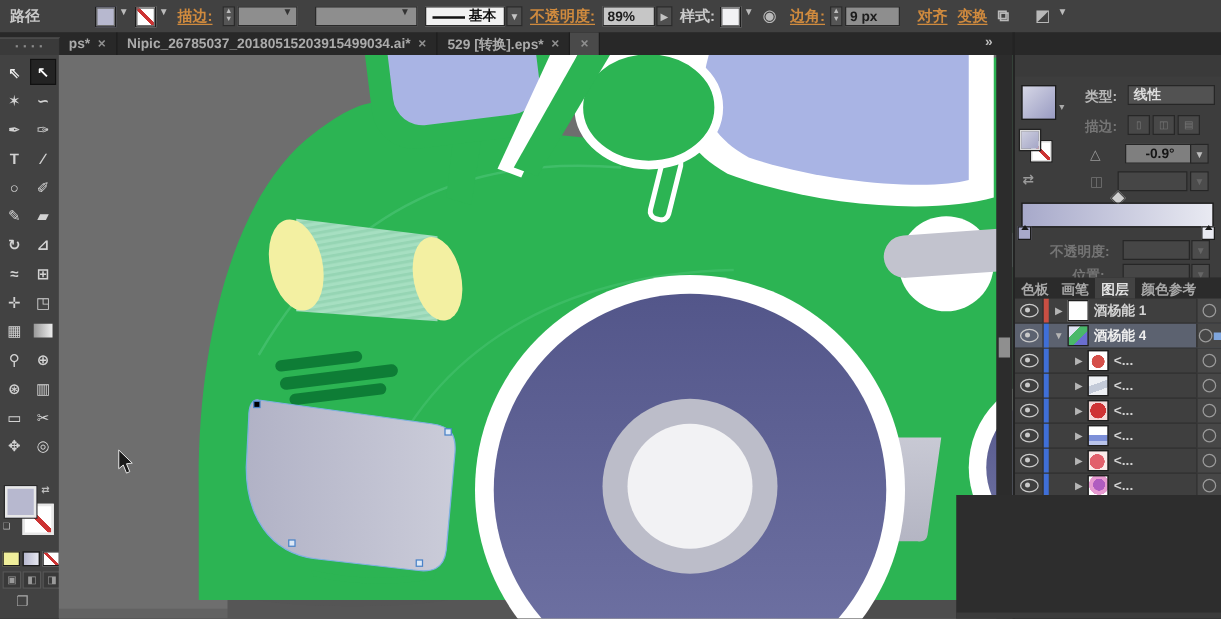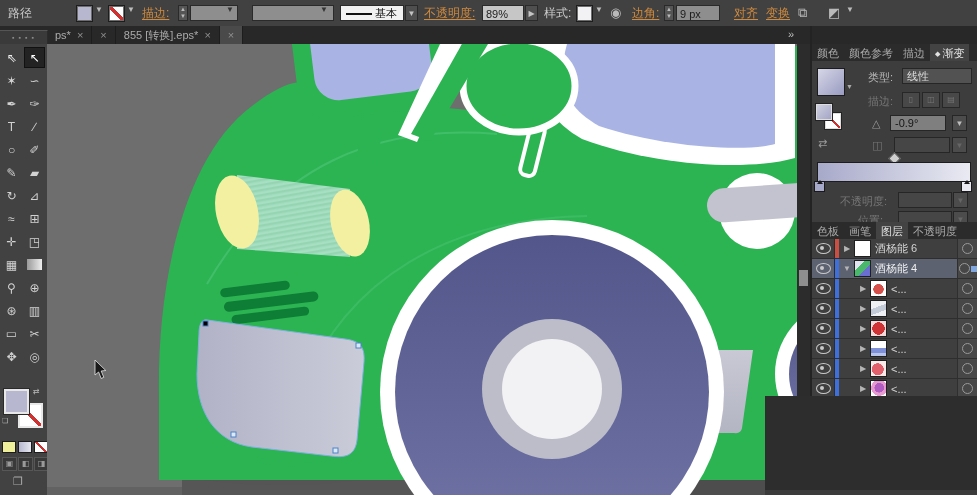--- a/index.html
+++ b/index.html
@@ -1,18 +1,18 @@
 <!DOCTYPE html>
 <html><head>
 <meta charset="utf-8">
 <style>
   html,body{margin:0;padding:0;background:#222;}
   #app{position:relative;width:977px;height:495px;overflow:hidden;
        font-family:"Liberation Sans","DejaVu Sans",sans-serif;
-       background:#424242;-webkit-font-smoothing:antialiased;}
+       background:#424242;font-weight:bold;-webkit-font-smoothing:antialiased;}
   .abs{position:absolute;}
   
   .cbar{left:0;top:0;width:977px;height:26px;background:#414141;border-bottom:1px solid #262626;font-size:12px;color:#c9c9c9;}
   .cbar .abs{top:5px;}
   .lbl{color:#c9c9c9;}
   .orange{color:#cf8a3e;text-decoration:underline;text-underline-offset:2px;}
   .sw{width:15px;height:15px;border:1px solid #1d1d1d;box-shadow:0 0 0 1px #6d6d6d inset;}
   .sw-fill{background:#b7b8cf;}
   .sw-white{background:#f2f2f4;}
   .noneslash{background:linear-gradient(45deg,transparent 43%,#cc3333 43%,#cc3333 57%,transparent 57%),#fff;}
@@ -137,24 +137,25 @@
     <span class="abs dd" style="left:846px;">▼</span>
   </div>
 
   <div class="abs tbar">
     <div class="tabs">
       <div class="tab">
         <span>ps*</span>
         <span class="x">×</span>
       </div>
       <div class="tab">
+        <span>Nipic_26785037_20180515203915499034.ai*</span>
         <span class="x">×</span>
       </div>
       <div class="tab">
-        <span>855 [转换].eps*</span>
+        <span>529 [转换].eps*</span>
         <span class="x">×</span>
       </div>
       <div class="tab active">
         <span class="x">×</span>
       </div>
     </div>
     <span class="overflow">»</span>
   </div>
 
   <div class="abs tools">
@@ -300,46 +301,37 @@
       <rect x="752" y="226" width="9" height="16" fill="#8f8f8f"></rect>
 
       <polygon points="48,316 48,331 51.6,328 54.2,334.5 56.8,333.3 54.2,327 58.8,326.5" fill="#1a1a1a" stroke="#e8e8e8" stroke-width="0.8"></polygon>
     </svg>
   </div>
 
   <div class="abs divider"></div>
 
   <div class="abs rpanel">
 
-    <div class="ptabs" style="top:0;">
-      <div class="ptab">颜色</div>
-      <div class="ptab">颜色参考</div>
-      <div class="ptab">描边</div>
-      <div class="ptab active">
-        <span style="font-size:7px;">◆</span>
-        <span>渐变</span>
-      </div>
-    </div>
 
     <div class="gpanel">
       <div class="gswatch"></div>
       <span class="gsw-dd">▼</span>
       <div class="gfs-back"></div>
       <div class="gfs-front"></div>
 
       <span class="grow-lbl" style="left:56px;top:9px;">类型:</span>
       <div class="gbox" style="left:90px;top:7px;width:70px;">线性</div>
 
       <span class="grow-lbl gray" style="left:56px;top:33px;">描边:</span>
       <div class="sbtn" style="left:90px;top:31px;">▯</div>
       <div class="sbtn" style="left:110px;top:31px;">◫</div>
       <div class="sbtn" style="left:130px;top:31px;">▤</div>
 
       <span class="grow-lbl" style="left:60px;top:56px;color:#9a9a9a;">△</span>
-      <div class="gbox light" style="left:78px;top:54px;width:56px;">-0.9°</div>
+      <div class="gbox light" style="left:88px;top:54px;width:56px;text-align:center;">-0.9°</div>
       <div class="gddbtn" style="left:140px;top:54px;">▼</div>
 
       <span class="grow-lbl" style="left:6px;top:76px;color:#9a9a9a;">⇄</span>
       <span class="grow-lbl gray" style="left:60px;top:78px;">◫</span>
       <div class="gbox disabled" style="left:82px;top:76px;width:56px;"></div>
       <div class="gddbtn disabled" style="left:140px;top:76px;">▼</div>
 
       <div class="gmid"></div>
       <div class="gbar"></div>
       <div class="gstop" style="left:2px;background:#a7a9ca;"></div>
@@ -350,32 +342,32 @@
       <div class="gddbtn disabled" style="left:141px;top:131px;">▼</div>
       <span class="grow-lbl gray" style="left:46px;top:152px;">位置:</span>
       <div class="gbox disabled" style="left:86px;top:150px;width:54px;"></div>
       <div class="gddbtn disabled" style="left:141px;top:150px;">▼</div>
     </div>
 
     <div class="ptabs" style="top:178px;align-items:flex-end;">
       <div class="ptab">色板</div>
       <div class="ptab">画笔</div>
       <div class="ptab active">图层</div>
-      <div class="ptab">不透明度</div>
+      <div class="ptab">颜色参考</div>
     </div>
 
     <div class="lpanel">
       <div class="lrow">
         <div class="eyecell">
             <div class="eye"></div>
           </div>
         <div class="cbarr" style="background:#c94f43;"></div>
         <span class="tri">▶</span>
         <div class="th"></div>
-        <span class="lname">酒杨能 6</span>
+        <span class="lname">酒杨能 1</span>
         <div class="tgtcell">
             <div class="tgt"></div>
           </div>
       </div>
       <div class="lrow selrow">
         <div class="eyecell">
             <div class="eye"></div>
           </div>
         <div class="cbarr" style="background:#3f6fd8;"></div>
         <span class="tri">▼</span>

